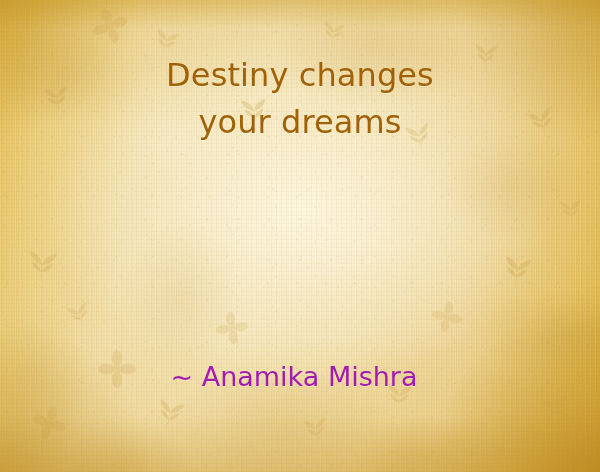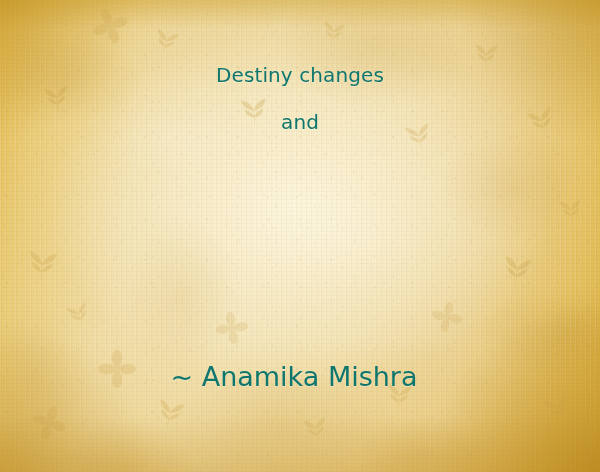--- a/index.html
+++ b/index.html
@@ -138,35 +138,35 @@
   
   .quote {
     position: absolute;
     left: 0;
     right: 0;
     top: 52px;
     text-align: center;
   }
 
   .line {
-    color: #0f766e;
-    font-size: 20px;
+    color: #a16207;
+    font-size: 32px;
     line-height: 47px;
     letter-spacing: 0.1px;
     white-space: nowrap;
     text-shadow: 0 1px 0 rgba(255,250,232,0.35);
   }
 
   .attribution {
     position: absolute;
     left: 0;
     right: 12px;
     top: 360px;
     text-align: center;
-    color: #0f766e;
+    color: #a21caf;
     font-size: 27px;
     line-height: 34px;
     white-space: nowrap;
     text-shadow: 0 1px 0 rgba(255,250,232,0.35);
   }
 </style>
 </head>
 <body>
 
 <div class="card">
@@ -357,18 +357,18 @@
             <ellipse cx="32" cy="48" rx="8" ry="13"></ellipse>
             <ellipse cx="16" cy="32" rx="13" ry="8"></ellipse>
             <ellipse cx="48" cy="32" rx="13" ry="8"></ellipse>
             <circle cx="32" cy="32" r="6"></circle>
           </g>
         </svg></div>
     </div>
 
   <div class="quote" id="quote-block">
       <div class="line">Destiny changes</div>
-      <div class="line">and</div>
+      <div class="line">your dreams</div>
     </div>
 
   <div class="attribution">~ Anamika Mishra</div>
 
 </div>
 
 </body></html>

